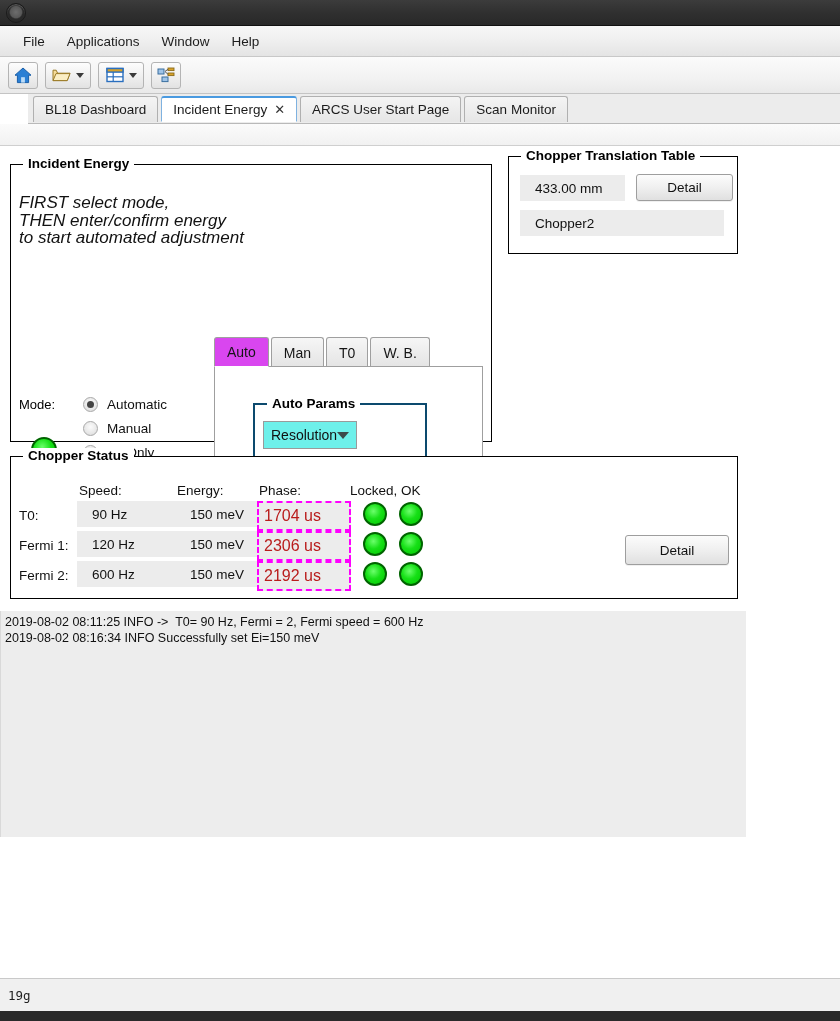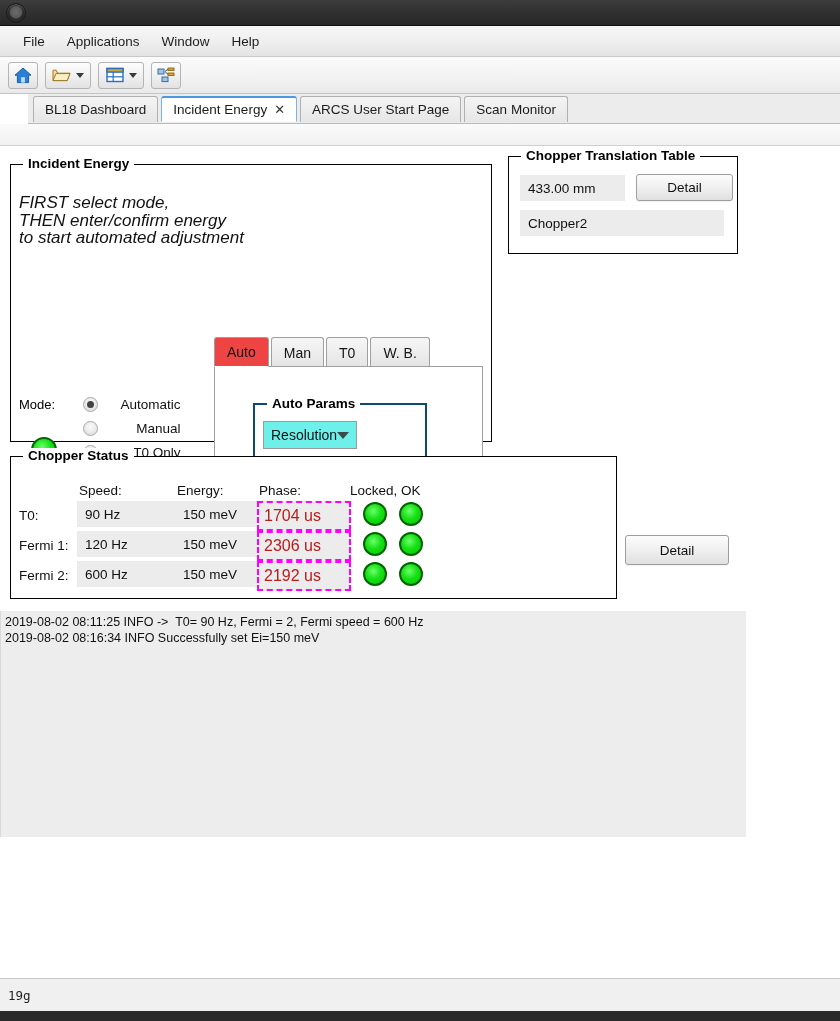--- a/index.html
+++ b/index.html
@@ -93,21 +93,21 @@
   }
   .group > .gtitle{
     position:absolute;top:-9px;left:12px;background:#fff;padding:0 5px;
     font-weight:bold;font-size:13.5px;color:#000;white-space:nowrap;
   }
   .group.inner{border:2px solid #0c4a6e;}
 
   
   .field{
     background:#ececec;color:#111;font-size:13.5px;
-    display:flex;align-items:center;padding:0 8px;box-sizing:border-box;
+    display:flex;align-items:center;padding:0 15px;box-sizing:border-box;
     white-space:nowrap;
   }
   .field.cyan{background:#6ef0ea;border:1px solid #9a9a9a;}
   .btn{
     background:linear-gradient(to bottom,#fcfcfc 0%,#f0f0f0 48%,#e0e0e0 100%);
     border:1px solid #9e9e9e;border-radius:3px;
     display:flex;align-items:center;justify-content:center;
     font-size:13.5px;color:#111;cursor:default;box-sizing:border-box;
     box-shadow:0 1px 0 rgba(0,0,0,.06);
   }
@@ -115,21 +115,21 @@
   .combo{
     background:#6ef0ea;border:1px solid #9a9a9a;
     display:flex;align-items:center;justify-content:space-between;
     padding:0 8px 0 7px;font-size:14px;color:#111;box-sizing:border-box;cursor:default;
   }
   .combo .arw{
     width:0;height:0;border-left:6px solid transparent;border-right:6px solid transparent;
     border-top:7px solid #3c4a4a;
   }
 
-  .radio-row{display:flex;align-items:center;gap:9px;height:24px;justify-content:space-between;}
+  .radio-row{display:flex;align-items:center;gap:9px;height:24px;}
   .radio{
     width:15px;height:15px;border-radius:50%;flex:none;
     background:radial-gradient(circle at 50% 38%,#fbfbfb 0%,#e7e7e7 62%,#d2d2d2 100%);
     border:1px solid #a9a9a9;
     display:flex;align-items:center;justify-content:center;box-sizing:border-box;
   }
   .radio.checked::after{
     content:"";width:7px;height:7px;border-radius:50%;background:#444;
   }
   .radio-lbl{font-size:13.5px;color:#111;}
@@ -150,21 +150,21 @@
   
   .inner-tabs{position:absolute;display:flex;align-items:flex-end;gap:2px;}
   .itab{
     height:30px;box-sizing:border-box;padding:0 12px;
     display:flex;align-items:center;justify-content:center;
     background:linear-gradient(to bottom,#f6f6f6 0%,#e4e4e4 100%);
     border:1px solid #9f9f9f;border-bottom:none;border-radius:3px 3px 0 0;
     font-size:14px;color:#151515;cursor:default;white-space:nowrap;
   }
   .itab.active{
-    background:#ef4444;border-bottom:1px solid #fff;position:relative;z-index:2;
+    background:#d946ef;border-bottom:1px solid #fff;position:relative;z-index:2;
   }
   .itab-panel{
     position:absolute;background:#fff;border:1px solid #9f9f9f;box-sizing:border-box;
   }
 
   
   .cs-head{font-size:13.5px;color:#111;position:absolute;}
   .cs-lbl{font-size:13.5px;color:#111;position:absolute;}
   .phase-cell{
     position:absolute;background:#ececec;box-sizing:border-box;
@@ -346,21 +346,21 @@
     </div>
 
     <div class="group" style="left:508px;top:32px;width:230px;height:98px;">
       <div class="gtitle">Chopper Translation Table</div>
 
       <div class="field" style="position:absolute;left:11px;top:18px;width:105px;height:26px;">433.00 mm</div>
       <div class="btn" style="position:absolute;left:127px;top:17px;width:97px;height:27px;">Detail</div>
       <div class="field" style="position:absolute;left:11px;top:53px;width:204px;height:26px;">Chopper2</div>
     </div>
 
-    <div class="group" style="left:10px;top:332px;width:607px;height:143px;">
+    <div class="group" style="left:10px;top:332px;width:728px;height:143px;">
       <div class="gtitle">Chopper Status</div>
 
       <div class="cs-head" style="left:68px;top:26px;">Speed:</div>
       <div class="cs-head" style="left:166px;top:26px;">Energy:</div>
       <div class="cs-head" style="left:248px;top:26px;">Phase:</div>
       <div class="cs-head" style="left:339px;top:26px;">Locked, OK</div>
 
       <div class="cs-lbl" style="left:8px;top:51px;">T0:</div>
       <div class="field" style="position:absolute;left:66px;top:44px;width:98px;height:26px;">90 Hz</div>
       <div class="field" style="position:absolute;left:164px;top:44px;width:82px;height:26px;">150 meV</div>

